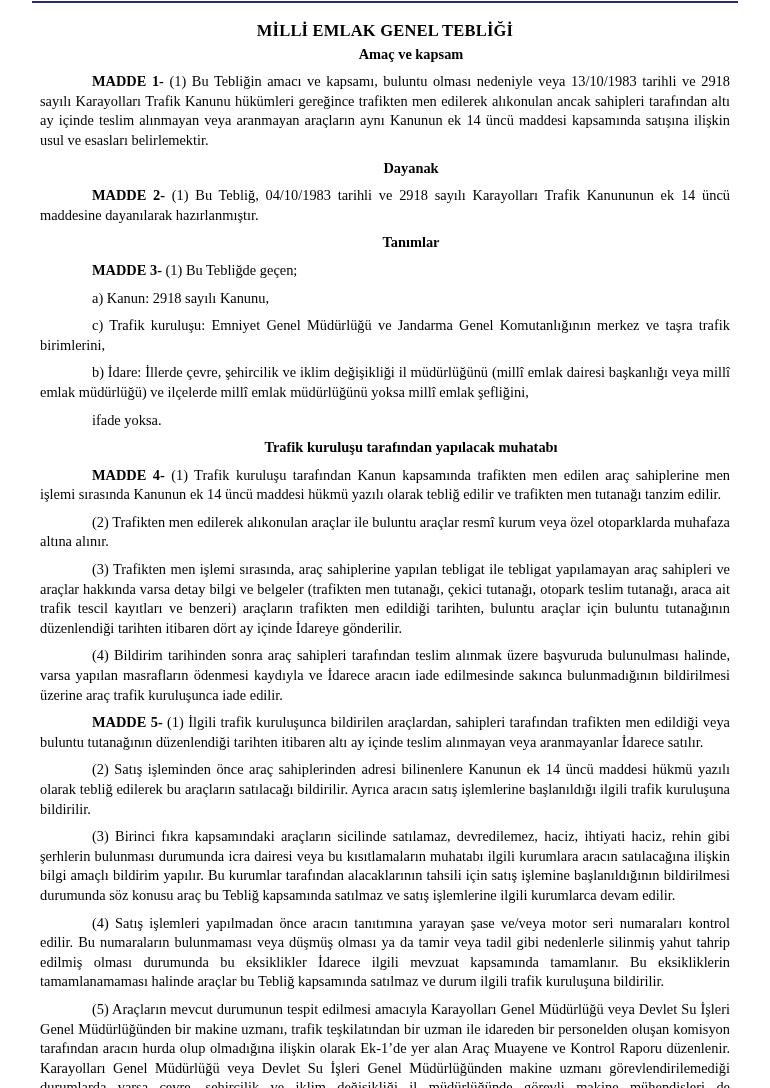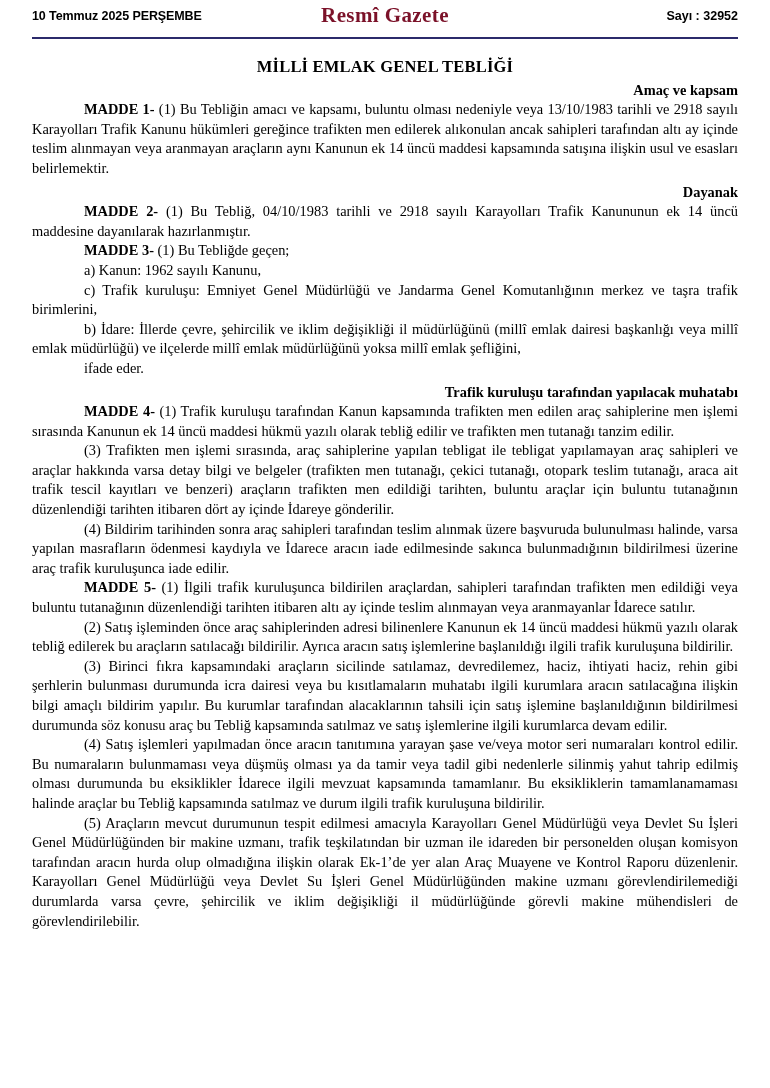--- a/index.html
+++ b/index.html
@@ -108,71 +108,68 @@
   .doc-subtitle {
     text-align: center;
     font-weight: bold;
     font-size: 14.4px;
     margin-top: 2px;
   }
   .head {
     font-weight: bold;
     text-indent: 52px;
     margin-top: 4px;
-    text-align: right;
+    text-align: center;
   }
   p.para {
-    margin: 0;
+    margin: 8px;
     text-indent: 52px;
   }
   p.para .madde {
     font-weight: bold;
   }
   .first-block {
     margin-top: 4px;
   }
 </style>
 </head>
 <body>
 
 <div class="page">
 
-  <div class="masthead">
-    <div class="masthead-date">10 Temmuz 2025 PERŞEMBE</div>
-    <div class="masthead-title">Resmî Gazete</div>
-    <div class="masthead-issue">Sayı : 32952</div>
-  </div>
 
   <div class="rule"></div>
 
 
   <div class="doc">
 
 
     <div class="doc-title">MİLLİ EMLAK GENEL TEBLİĞİ</div>
 
     <div id="sections-root">
         <div class="section-block first-block">
           <div class="head">Amaç ve kapsam</div>
           <p class="para"><span class="madde">MADDE 1-</span><span> (1) Bu Tebliğin amacı ve kapsamı, buluntu olması nedeniyle veya 13/10/1983 tarihli ve 2918 sayılı Karayolları Trafik Kanunu hükümleri gereğince trafikten men edilerek alıkonulan ancak sahipleri tarafından altı ay içinde teslim alınmayan veya aranmayan araçların aynı Kanunun ek 14 üncü maddesi kapsamında satışına ilişkin usul ve esasları belirlemektir.</span></p>
         </div>
         <div class="section-block">
           <div class="head">Dayanak</div>
           <p class="para"><span class="madde">MADDE 2-</span><span> (1) Bu Tebliğ, 04/10/1983 tarihli ve 2918 sayılı Karayolları Trafik Kanununun ek 14 üncü maddesine dayanılarak hazırlanmıştır.</span></p>
         </div>
         <div class="section-block">
+          <div class="head">Tanımlar</div>
           <p class="para"><span class="madde">MADDE 3-</span><span> (1) Bu Tebliğde geçen;</span></p>
-          <p class="para"><span>a) Kanun: 1962 sayılı Kanunu,</span></p>
+          <p class="para"><span>a) Kanun: 2918 sayılı Kanunu,</span></p>
           <p class="para"><span>c) Trafik kuruluşu: Emniyet Genel Müdürlüğü ve Jandarma Genel Komutanlığının merkez ve taşra trafik birimlerini,</span></p>
           <p class="para"><span>b) İdare: İllerde çevre, şehircilik ve iklim değişikliği il müdürlüğünü (millî emlak dairesi başkanlığı veya millî emlak müdürlüğü) ve ilçelerde millî emlak müdürlüğünü yoksa millî emlak şefliğini,</span></p>
-          <p class="para"><span>ifade eder.</span></p>
+          <p class="para"><span>ifade yoksa.</span></p>
         </div>
         <div class="section-block">
           <div class="head">Trafik kuruluşu tarafından yapılacak muhatabı</div>
           <p class="para"><span class="madde">MADDE 4-</span><span> (1) Trafik kuruluşu tarafından Kanun kapsamında trafikten men edilen araç sahiplerine men işlemi sırasında Kanunun ek 14 üncü maddesi hükmü yazılı olarak tebliğ edilir ve trafikten men tutanağı tanzim edilir.</span></p>
+          <p class="para"><span>(2) Trafikten men edilerek alıkonulan araçlar ile buluntu araçlar resmî kurum veya özel otoparklarda muhafaza altına alınır.</span></p>
           <p class="para"><span>(3) Trafikten men işlemi sırasında, araç sahiplerine yapılan tebligat ile tebligat yapılamayan araç sahipleri ve araçlar hakkında varsa detay bilgi ve belgeler (trafikten men tutanağı, çekici tutanağı, otopark teslim tutanağı, araca ait trafik tescil kayıtları ve benzeri) araçların trafikten men edildiği tarihten, buluntu araçlar için buluntu tutanağının düzenlendiği tarihten itibaren dört ay içinde İdareye gönderilir.</span></p>
           <p class="para"><span>(4) Bildirim tarihinden sonra araç sahipleri tarafından teslim alınmak üzere başvuruda bulunulması halinde, varsa yapılan masrafların ödenmesi kaydıyla ve İdarece aracın iade edilmesinde sakınca bulunmadığının bildirilmesi üzerine araç trafik kuruluşunca iade edilir.</span></p>
         </div>
         <div class="section-block">
           <p class="para"><span class="madde">MADDE 5-</span><span> (1) İlgili trafik kuruluşunca bildirilen araçlardan, sahipleri tarafından trafikten men edildiği veya buluntu tutanağının düzenlendiği tarihten itibaren altı ay içinde teslim alınmayan veya aranmayanlar İdarece satılır.</span></p>
           <p class="para"><span>(2) Satış işleminden önce araç sahiplerinden adresi bilinenlere Kanunun ek 14 üncü maddesi hükmü yazılı olarak tebliğ edilerek bu araçların satılacağı bildirilir. Ayrıca aracın satış işlemlerine başlanıldığı ilgili trafik kuruluşuna bildirilir.</span></p>
           <p class="para"><span>(3) Birinci fıkra kapsamındaki araçların sicilinde satılamaz, devredilemez, haciz, ihtiyati haciz, rehin gibi şerhlerin bulunması durumunda icra dairesi veya bu kısıtlamaların muhatabı ilgili kurumlara aracın satılacağına ilişkin bilgi amaçlı bildirim yapılır. Bu kurumlar tarafından alacaklarının tahsili için satış işlemine başlanıldığının bildirilmesi durumunda söz konusu araç bu Tebliğ kapsamında satılmaz ve satış işlemlerine ilgili kurumlarca devam edilir.</span></p>
           <p class="para"><span>(4) Satış işlemleri yapılmadan önce aracın tanıtımına yarayan şase ve/veya motor seri numaraları kontrol edilir. Bu numaraların bulunmaması veya düşmüş olması ya da tamir veya tadil gibi nedenlerle silinmiş yahut tahrip edilmiş olması durumunda bu eksiklikler İdarece ilgili mevzuat kapsamında tamamlanır. Bu eksikliklerin tamamlanamaması halinde araçlar bu Tebliğ kapsamında satılmaz ve durum ilgili trafik kuruluşuna bildirilir.</span></p>
           <p class="para"><span>(5) Araçların mevcut durumunun tespit edilmesi amacıyla Karayolları Genel Müdürlüğü veya Devlet Su İşleri Genel Müdürlüğünden bir makine uzmanı, trafik teşkilatından bir uzman ile idareden bir personelden oluşan komisyon tarafından aracın hurda olup olmadığına ilişkin olarak Ek-1’de yer alan Araç Muayene ve Kontrol Raporu düzenlenir. Karayolları Genel Müdürlüğü veya Devlet Su İşleri Genel Müdürlüğünden makine uzmanı görevlendirilemediği durumlarda varsa çevre, şehircilik ve iklim değişikliği il müdürlüğünde görevli makine mühendisleri de görevlendirilebilir.</span></p>
         </div>

